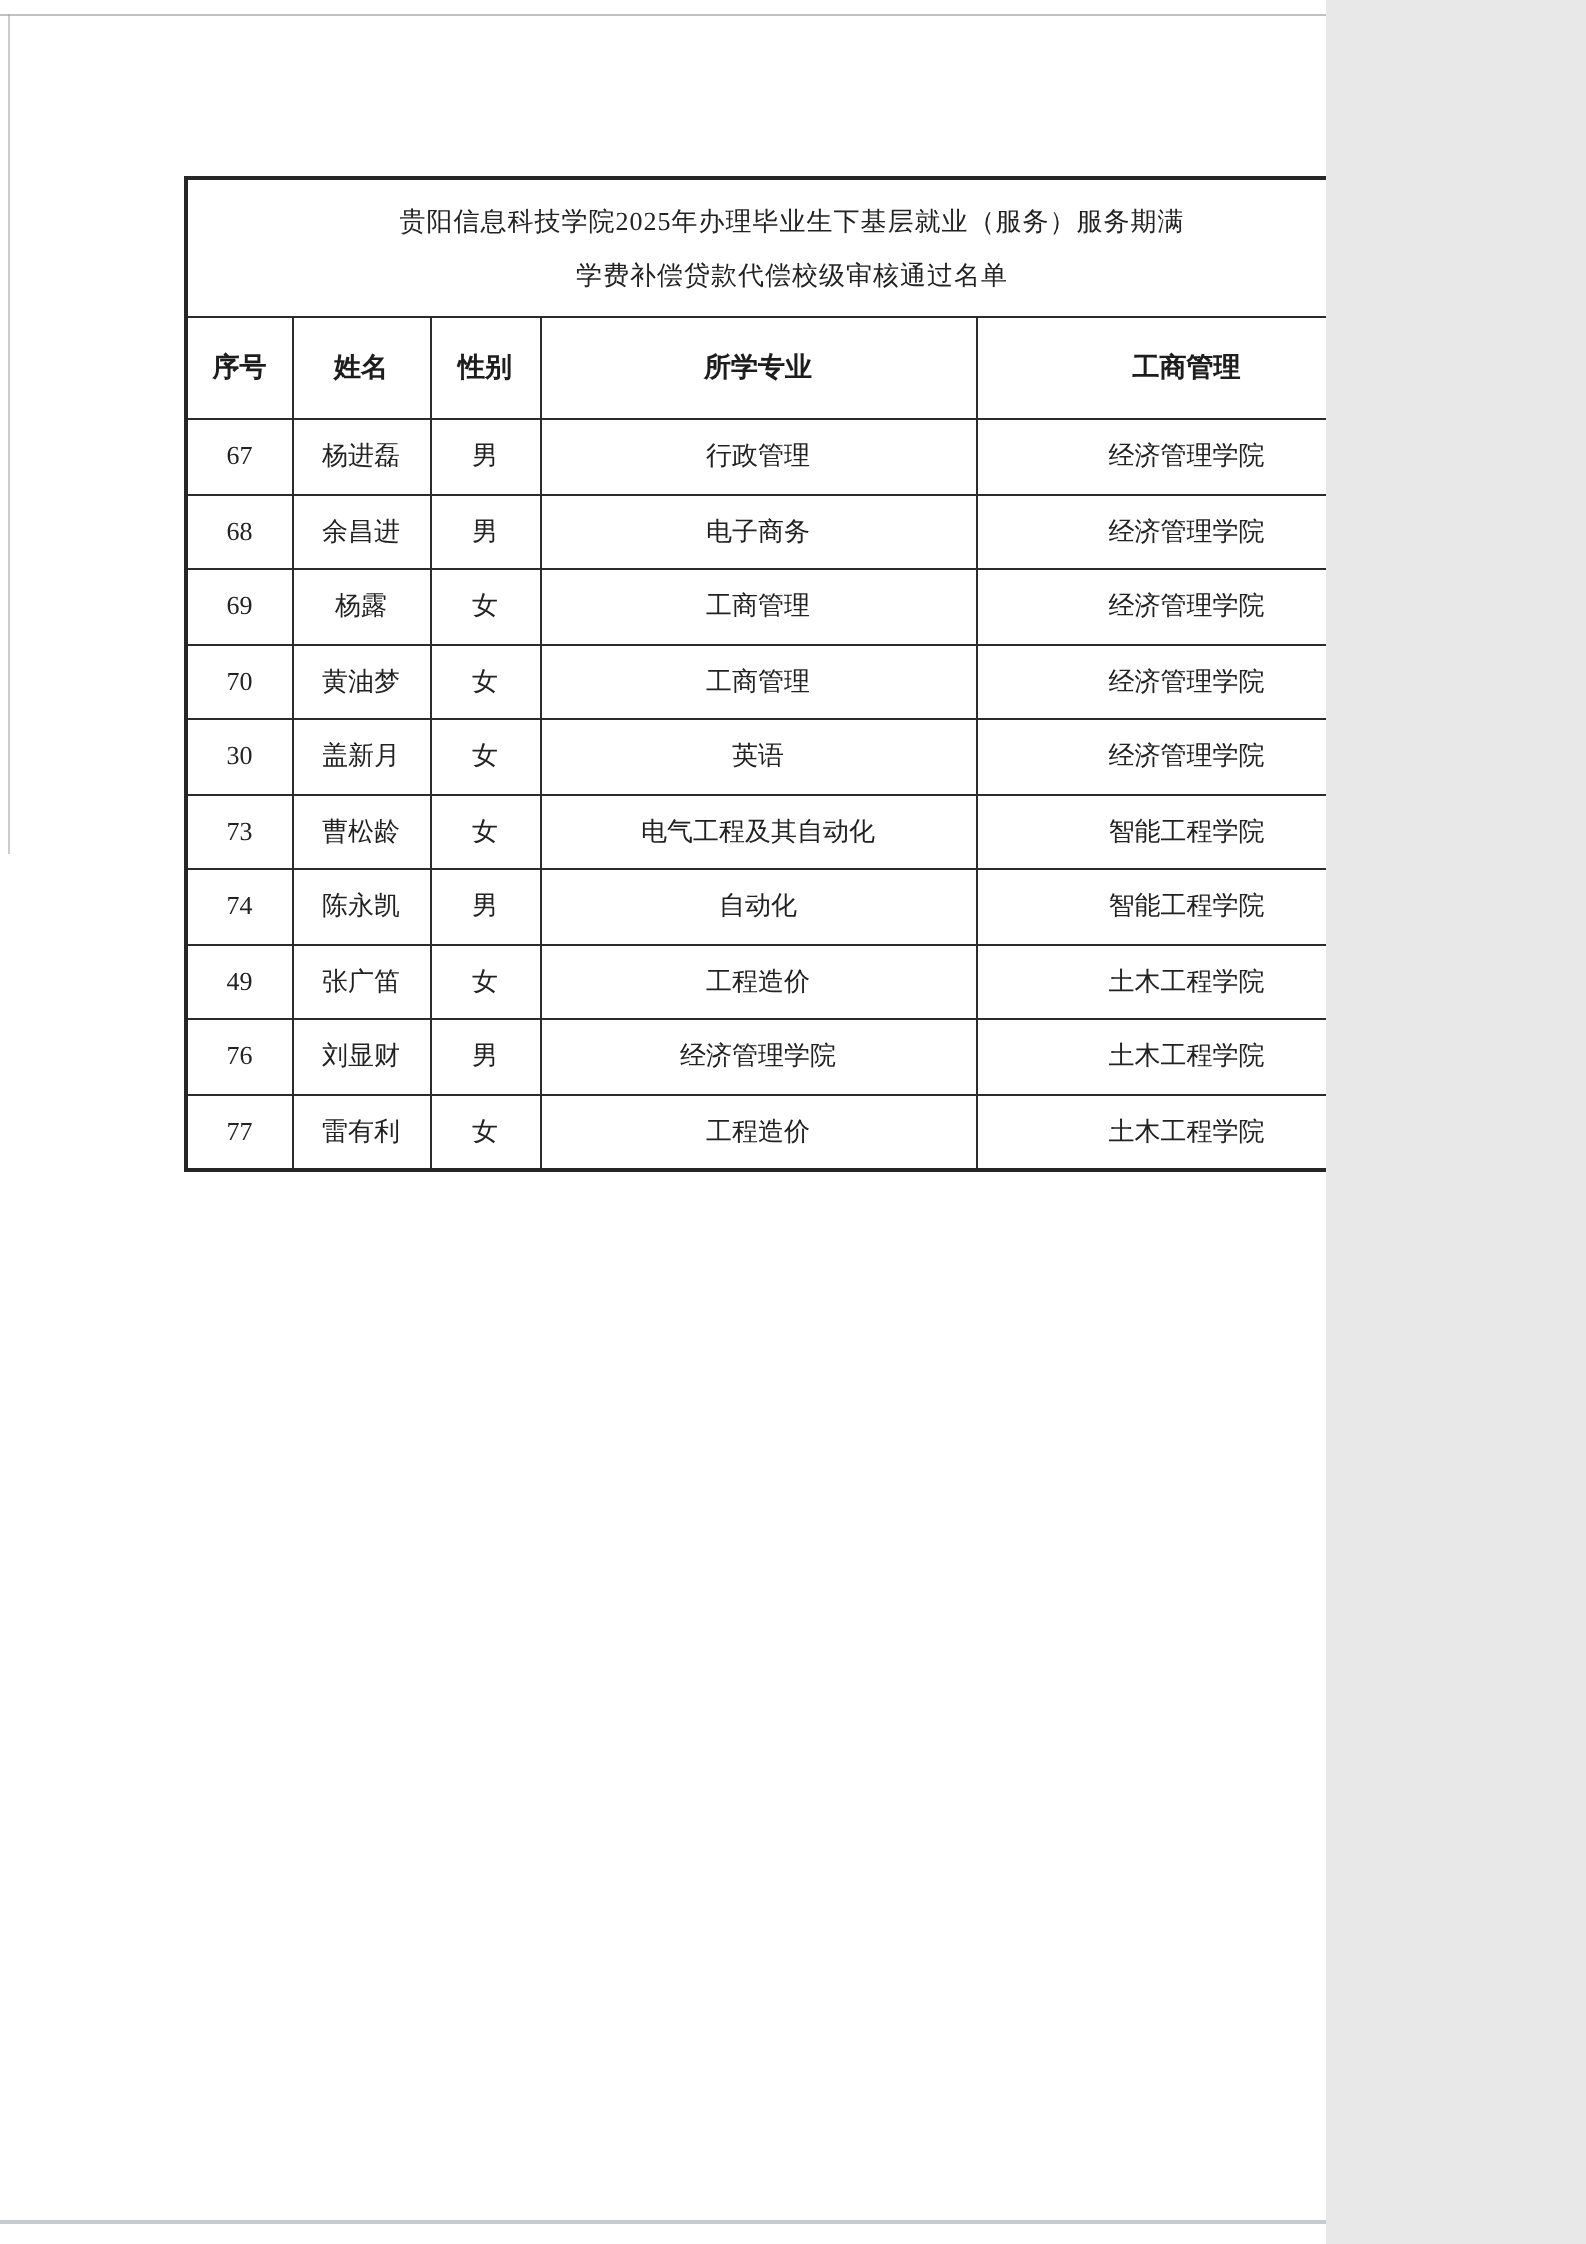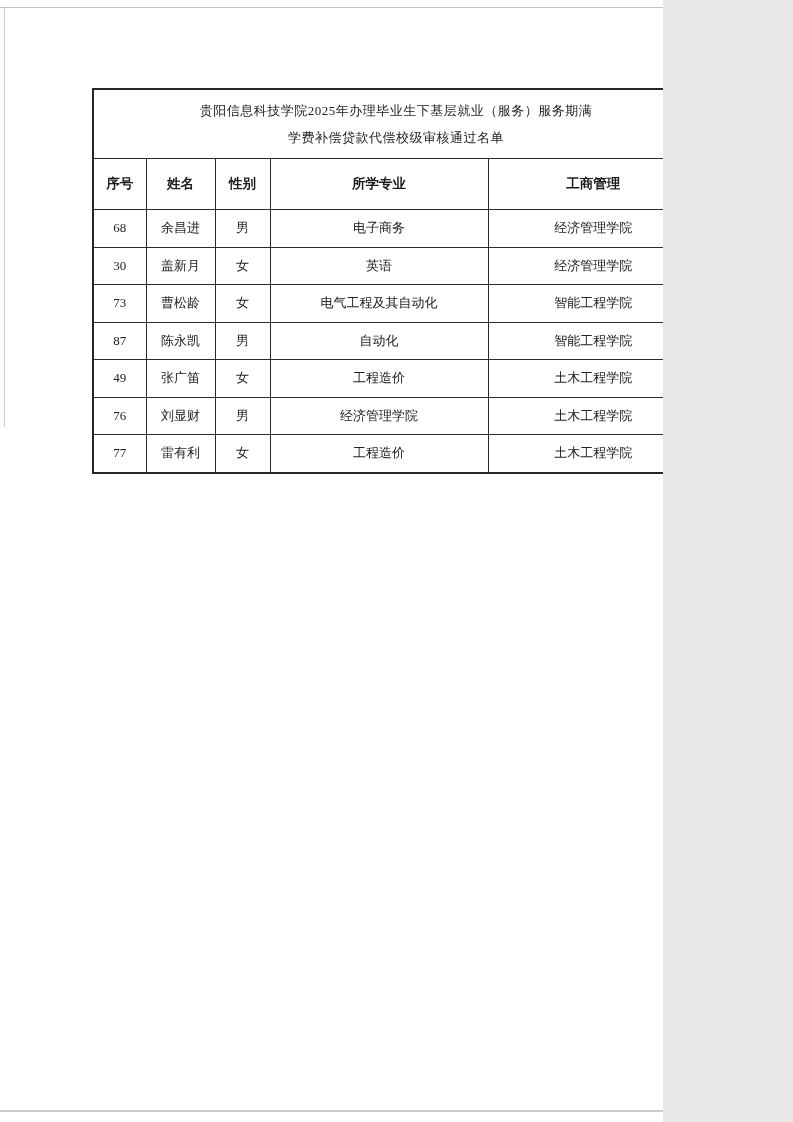--- a/index.html
+++ b/index.html
@@ -87,42 +87,63 @@
       <tr class="head-row">
         <th>序号</th>
         <th>姓名</th>
         <th>性别</th>
         <th>所学专业</th>
         <th>工商管理</th>
       </tr>
     </thead>
     <tbody>
       <tr>
+        <td>67</td>
+        <td>杨进磊</td>
+        <td>男</td>
+        <td>行政管理</td>
+        <td>经济管理学院</td>
+      </tr>
+      <tr>
         <td>68</td>
         <td>余昌进</td>
         <td>男</td>
         <td>电子商务</td>
+        <td>经济管理学院</td>
+      </tr>
+      <tr>
+        <td>69</td>
+        <td>杨露</td>
+        <td>女</td>
+        <td>工商管理</td>
+        <td>经济管理学院</td>
+      </tr>
+      <tr>
+        <td>70</td>
+        <td>黄油梦</td>
+        <td>女</td>
+        <td>工商管理</td>
         <td>经济管理学院</td>
       </tr>
       <tr>
         <td>30</td>
         <td>盖新月</td>
         <td>女</td>
         <td>英语</td>
         <td>经济管理学院</td>
       </tr>
       <tr>
         <td>73</td>
         <td>曹松龄</td>
         <td>女</td>
         <td>电气工程及其自动化</td>
         <td>智能工程学院</td>
       </tr>
       <tr>
-        <td>87</td>
+        <td>74</td>
         <td>陈永凯</td>
         <td>男</td>
         <td>自动化</td>
         <td>智能工程学院</td>
       </tr>
       <tr>
         <td>49</td>
         <td>张广笛</td>
         <td>女</td>
         <td>工程造价</td>

